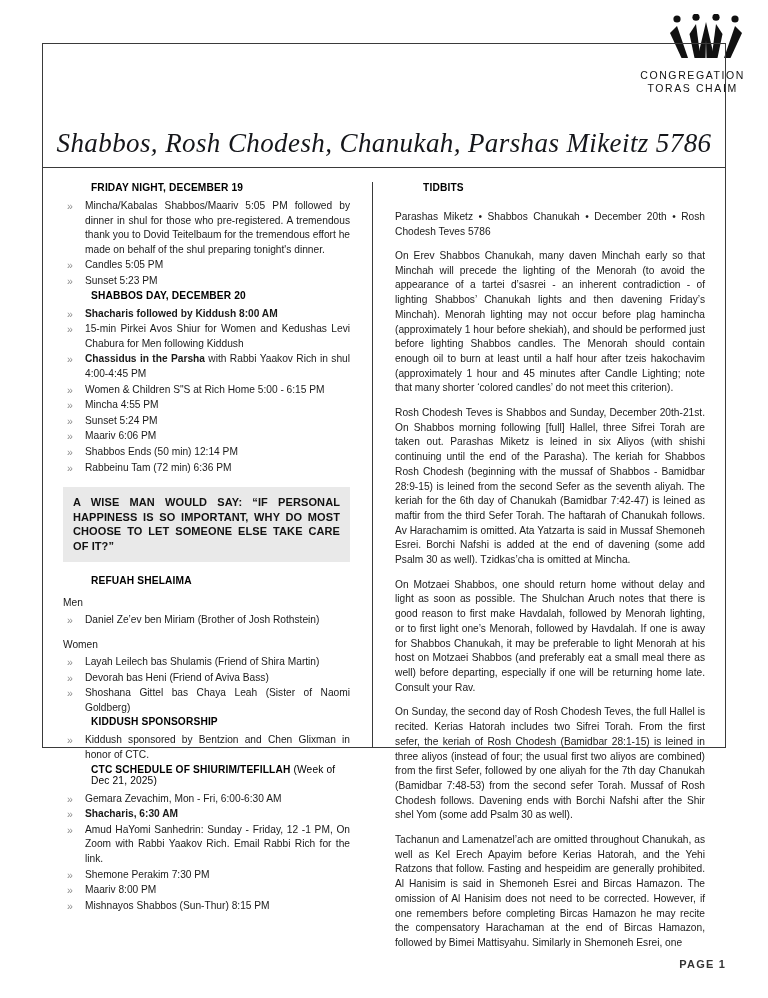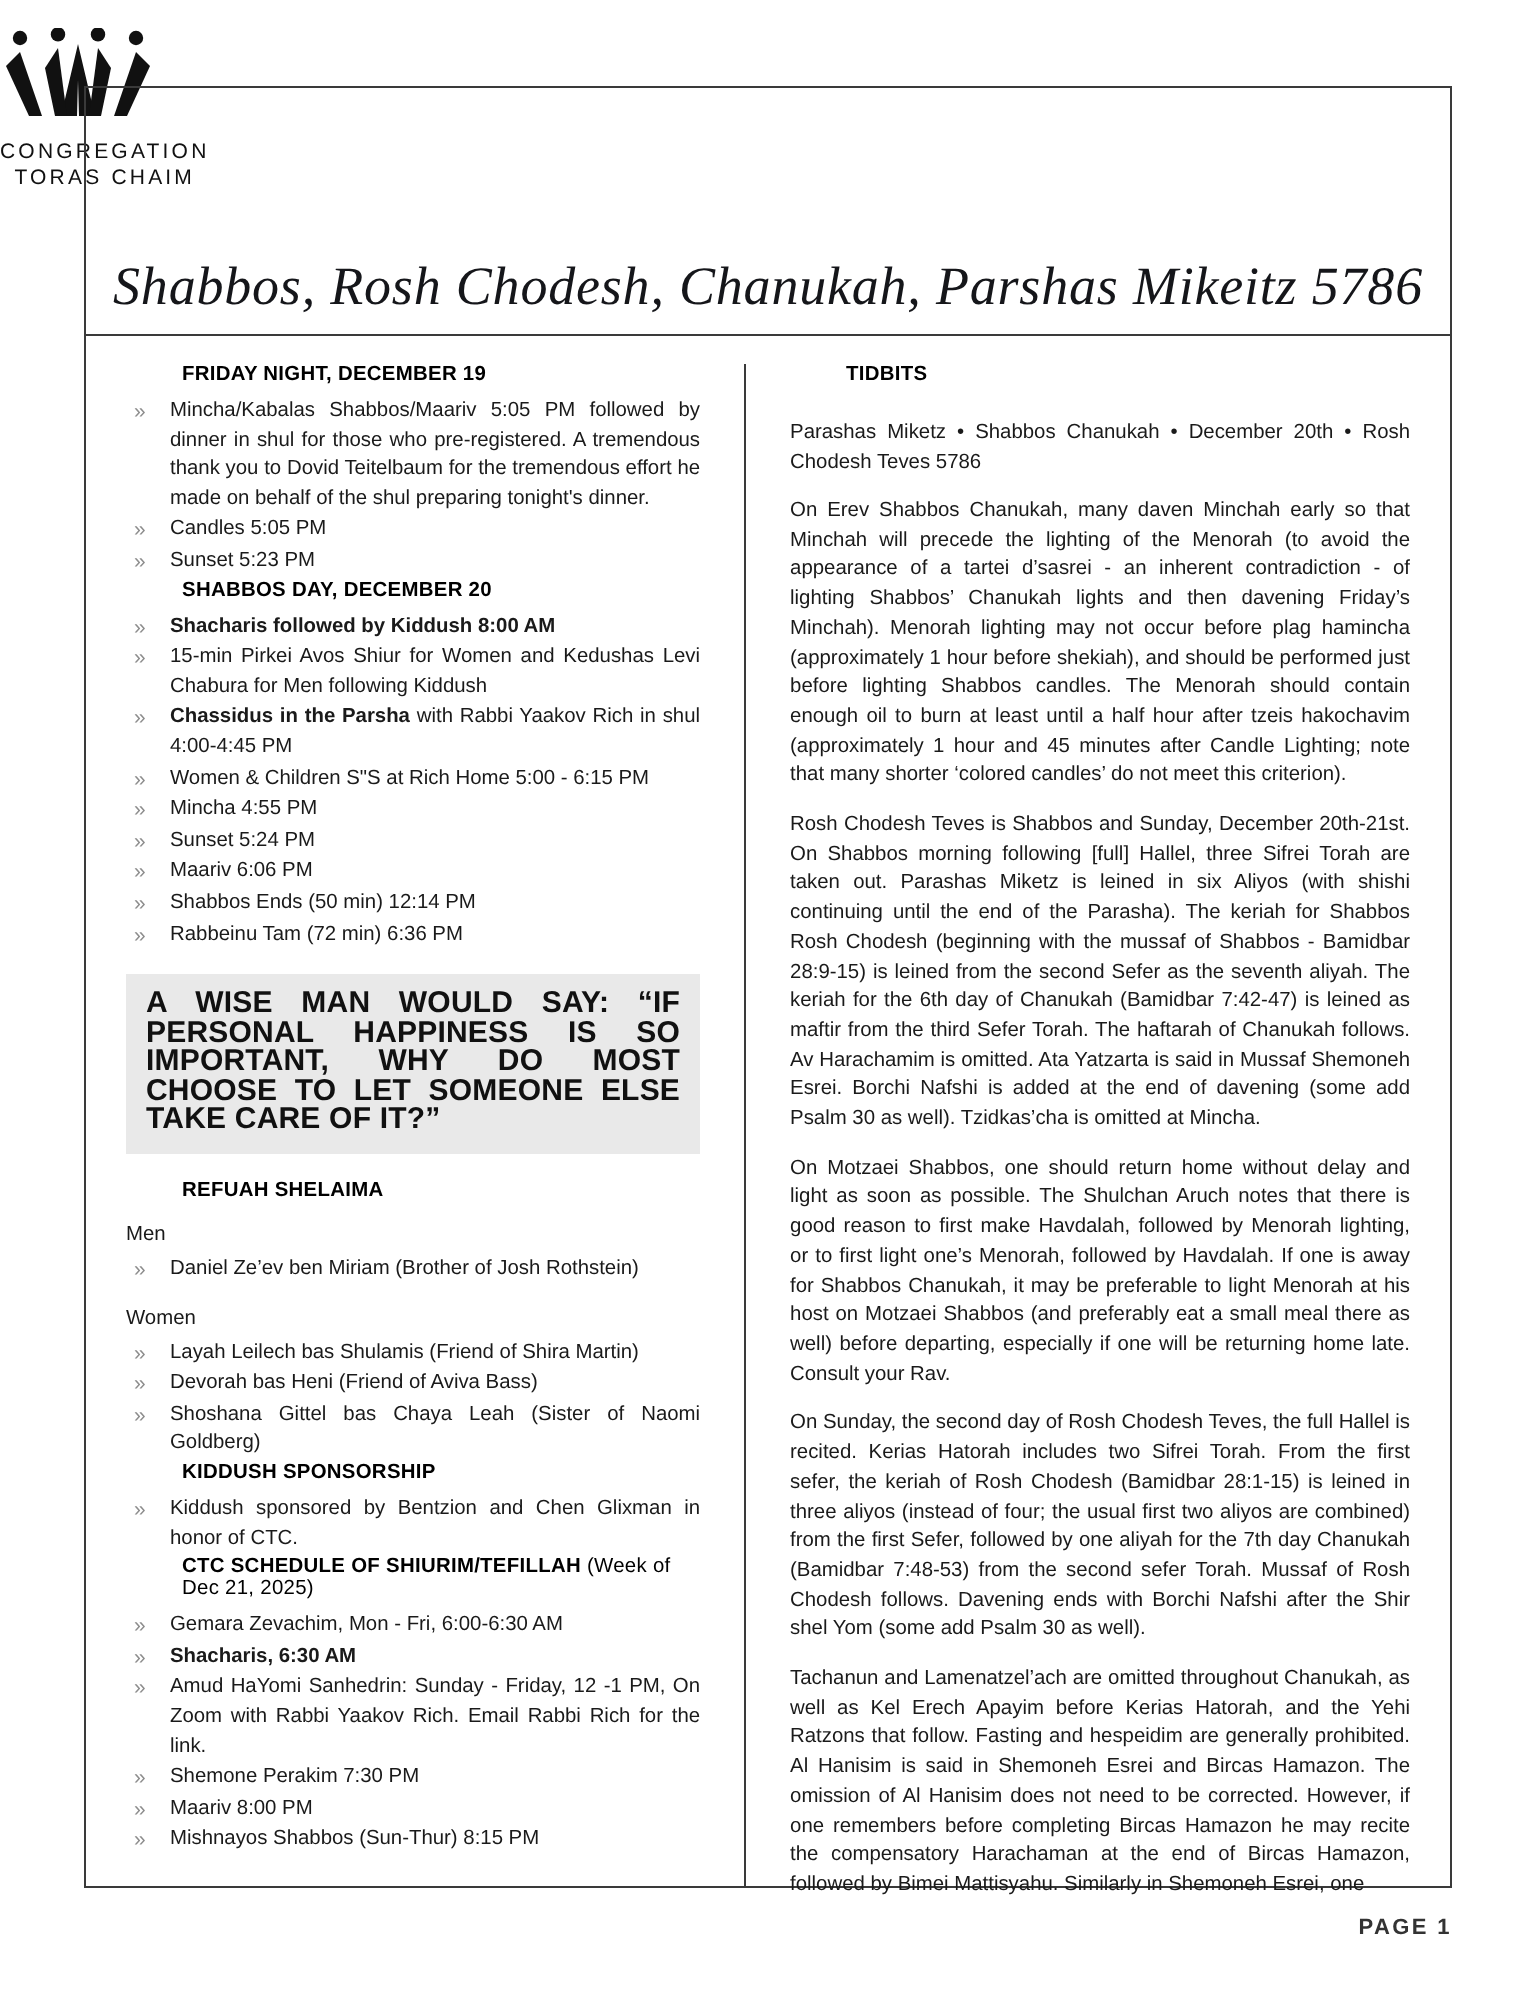--- a/index.html
+++ b/index.html
@@ -9,38 +9,38 @@
     background: #ffffff;
     font-family: "Liberation Sans", sans-serif;
     color: #1a1a1a;
     overflow: hidden;
   }
   .page { position: relative; width: 768px; height: 998px; }
 
   
   .logo-block {
     position: absolute; top: 14px; left: 0; width: 745px;
-    display: flex; flex-direction: column; align-items: flex-start;
+    display: flex; flex-direction: column; align-items: flex-end;
   }
   .crown { display: block; }
   .logo-name {
     margin-top: 3px;
     text-align: center;
     font-family: "Liberation Sans", sans-serif;
     font-size: 10.5px;
     letter-spacing: 1.6px;
     line-height: 13px;
     color: #111;
   }
 
   
   .frame {
     position: absolute;
     left: 42px; top: 43px;
-    width: 684px; height: 901px;
+    width: 684px; height: 705px;
     border: 1px solid #3a3a3a;
   }
 
   
   .title-band {
     position: absolute; left: 0; top: 75px;
     width: 100%; height: 49px;
     border-bottom: 1px solid #3a3a3a;
     display: flex; align-items: center; justify-content: center;
   }
@@ -98,21 +98,21 @@
     line-height: 15px;
     margin: 9px 0 3px 0;
     color: #1a1a1a;
   }
 
   
   .quote-box {
     background: #e9e9e9;
     margin: 12px 0 13px 0;
     padding: 8px 10px 9px 10px;
-    font-size: 15px;
+    font-size: 11px;
     line-height: 14.6px;
     font-weight: bold;
     text-align: justify;
     letter-spacing: 0.1px;
     color: #111;
   }
 
   
   .subtitle {
     font-size: 10.2px;

